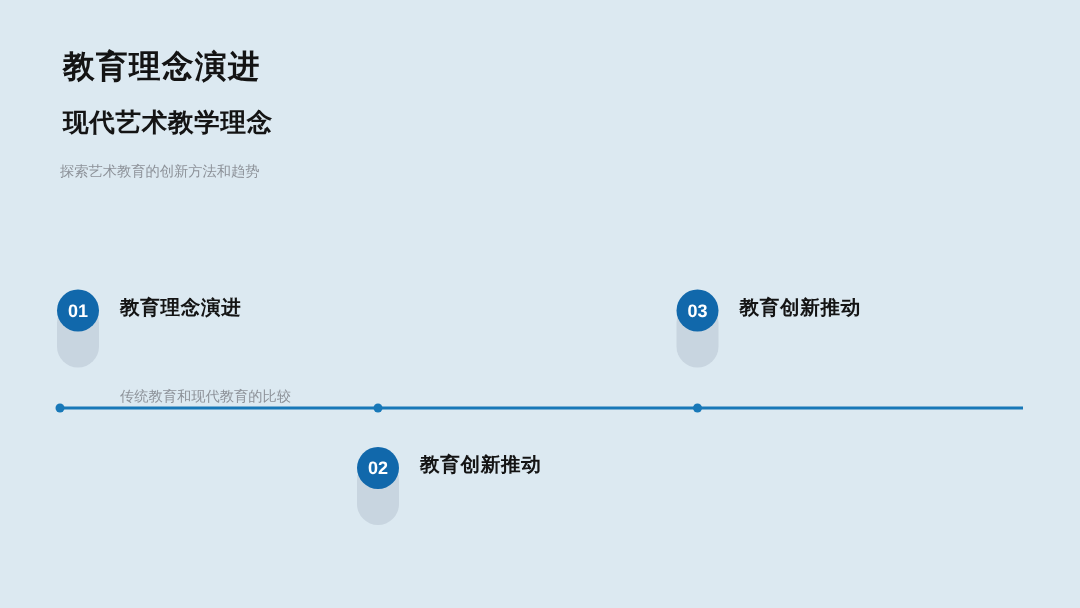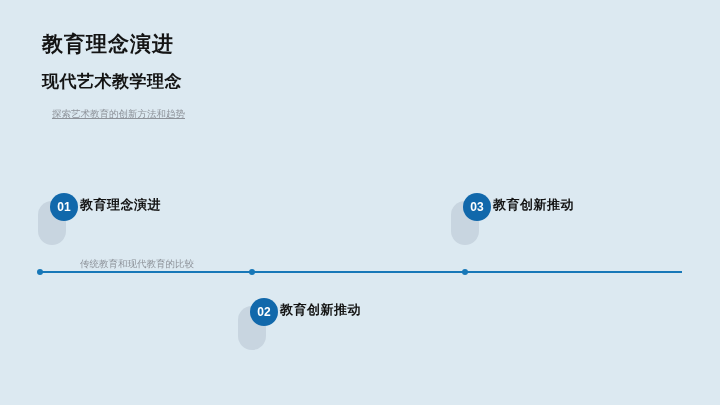--- a/index.html
+++ b/index.html
@@ -14,22 +14,22 @@
     position: absolute; left: 42px; top: 30px;
     font-size: 21px; font-weight: bold; color: #141414;
     letter-spacing: 1px;
   }
   .slide-subtitle {
     position: absolute; left: 42px; top: 70px;
     font-size: 17px; font-weight: bold; color: #141414;
     letter-spacing: 0.5px;
   }
   .slide-desc {
-    position: absolute; left: 52px; top: 108px;
-    font-size: 9.5px; color: #8d9299; text-decoration: underline;
+    position: absolute; left: 40px; top: 108px;
+    font-size: 9.5px; color: #8d9299;
   }
   .tl-line {
     position: absolute; left: 38px; top: 271px;
     width: 644px; height: 2px; background: #1878b8;
   }
   .tl-dot {
     position: absolute; top: 269px;
     width: 6px; height: 6px; border-radius: 50%;
     background: #1878b8;
   }
@@ -40,21 +40,21 @@
   .item-01 { left: 38px;  top: 193px; }
   .item-03 { left: 451px; top: 193px; text-align: center; }
   .item-02 { left: 238px; top: 298px; justify-content: center; }
   .badge-wrap { position: relative; width: 28px; height: 52px; flex: 0 0 28px; }
   .badge-shadow {
     position: absolute; left: 0; top: 8px;
     width: 28px; height: 44px; border-radius: 14px;
     background: #c8d5e0;
   }
   .badge {
-    position: absolute; left: 12px; top: 0;
+    position: absolute; left: 0; top: 0;
     width: 28px; height: 28px; border-radius: 50%;
     background: #1168ab; color: #ffffff;
     font-size: 12px; font-weight: bold;
     display: flex; align-items: center; justify-content: center;
   }
   .item-text { margin-left: 14px; padding-top: 3px; }
   .item-title {
     font-size: 13px; font-weight: bold; color: #141414;
     margin-bottom: 10px; letter-spacing: 0.5px;
   }

